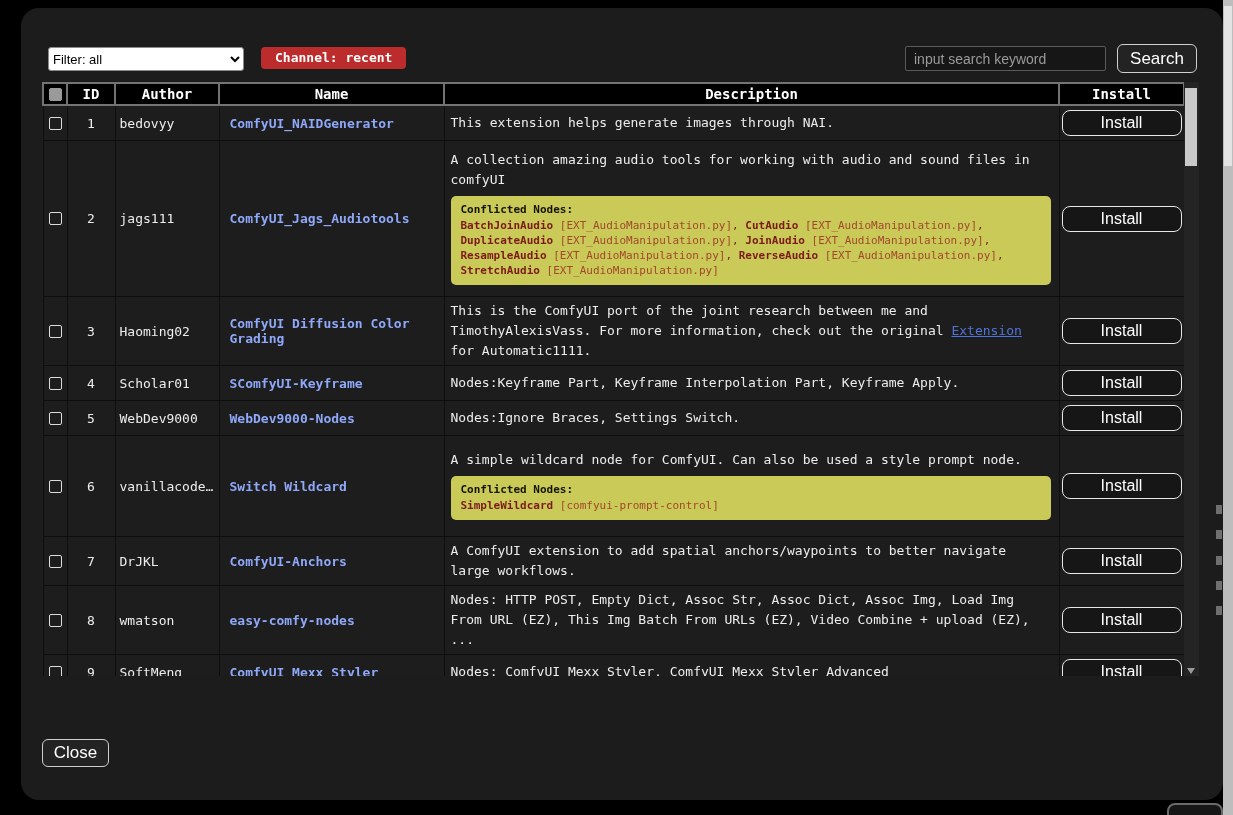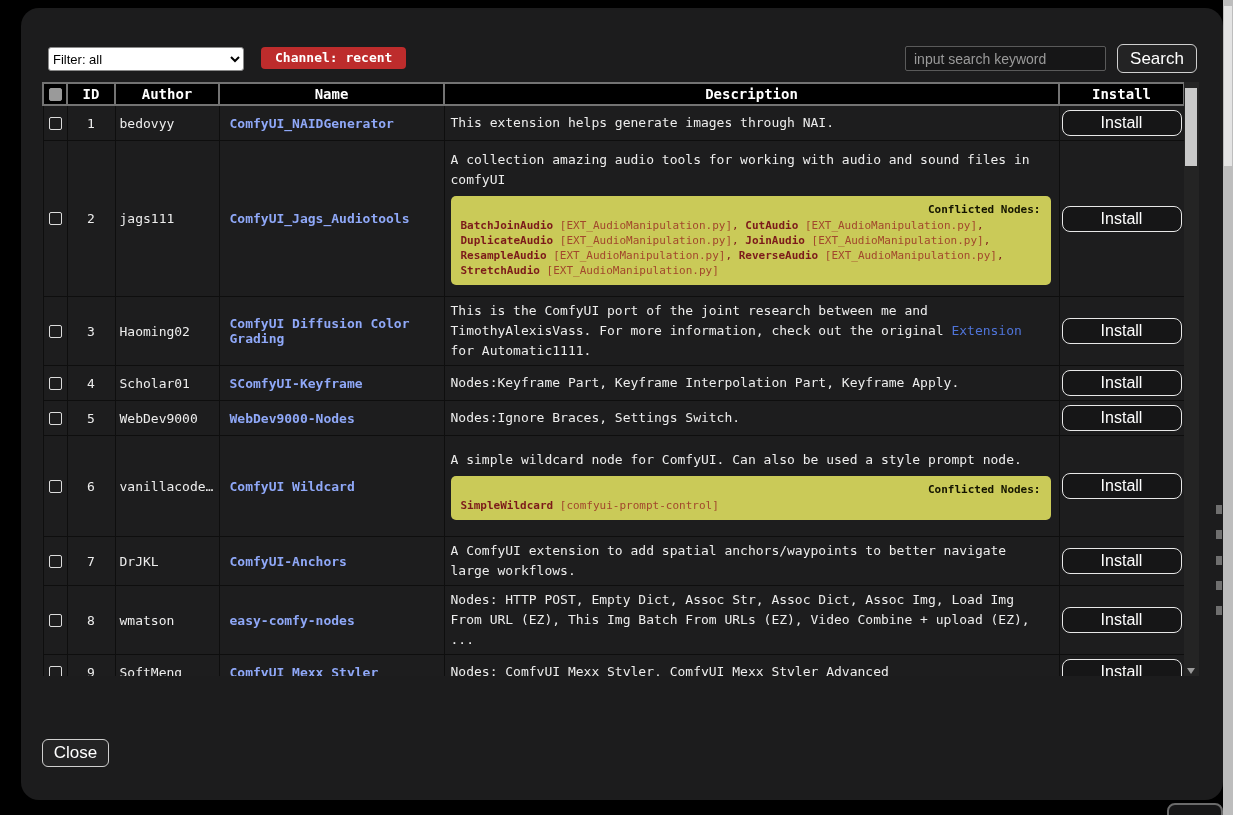--- a/index.html
+++ b/index.html
@@ -68,28 +68,28 @@
   tbody tr:nth-child(6) td{height:101px}
   tbody tr:nth-child(7) td{height:44px}
   tbody tr:nth-child(8) td{height:44px}
   tbody tr:nth-child(9) td{height:33px}
   tbody tr:nth-child(10) td{height:32px}
 
   .name-link {
     color:var(--name-link,#8fa8f8); font-weight:bold; text-decoration:none; cursor:pointer;
   }
   .desc-link {
-    color:var(--description-link,#4f74d9); cursor:pointer;
+    color:var(--description-link,#4f74d9); text-decoration:underline; cursor:pointer;
   }
 
   .conflict {
     background:var(--conflict-bg,#caca58); border-radius:5px;
     padding:7px 10px; margin:6px 2px 2px 0; line-height:14px;
   }
-  .conflict-title { display:block; color:#141400; font:bold 11px "DejaVu Sans Mono", monospace; margin-bottom:2px;text-align:right; }
+  .conflict-title { display:block; color:#141400; font:bold 11px "DejaVu Sans Mono", monospace; margin-bottom:2px; }
   .c-name { color:var(--conflict-name,#7c1a1a); font-weight:bold; font-size:11px; }
   .c-src  { color:var(--conflict-src,#a2482c); font-size:11px; }
   .c-sep  { color:var(--conflict-name,#7c1a1a); font-size:11px; }
 
   .install-btn {
     display:block; margin:0 auto; width:120px; height:26px;
     background:#161617; color:#fff; border:1.5px solid #e8e8e8; border-radius:8px;
     font:16px "Liberation Sans", sans-serif; cursor:pointer;
   }
 
@@ -228,21 +228,21 @@
             <td class="install-cell">
               <button class="install-btn">Install</button>
             </td>
           </tr>
           <tr>
             <td class="cb-cell">
               <input class="cb" type="checkbox" style="">
             </td>
             <td class="id-cell">6</td>
             <td class="author-cell">vanillacode…</td>
-            <td class="name-cell"><a class="name-link">ComfyUI Wildcard</a></td>
+            <td class="name-cell"><a class="name-link">Switch Wildcard</a></td>
             <td class="desc-cell">
               <div class="desc-text">A simple wildcard node for ComfyUI. Can also be used a style prompt node.</div>
               <div class="conflict"><span class="conflict-title">Conflicted Nodes:</span><b class="c-name">SimpleWildcard</b><span class="c-src"> [comfyui-prompt-control]</span></div>
             </td>
             <td class="install-cell">
               <button class="install-btn">Install</button>
             </td>
           </tr>
           <tr>
             <td class="cb-cell">

